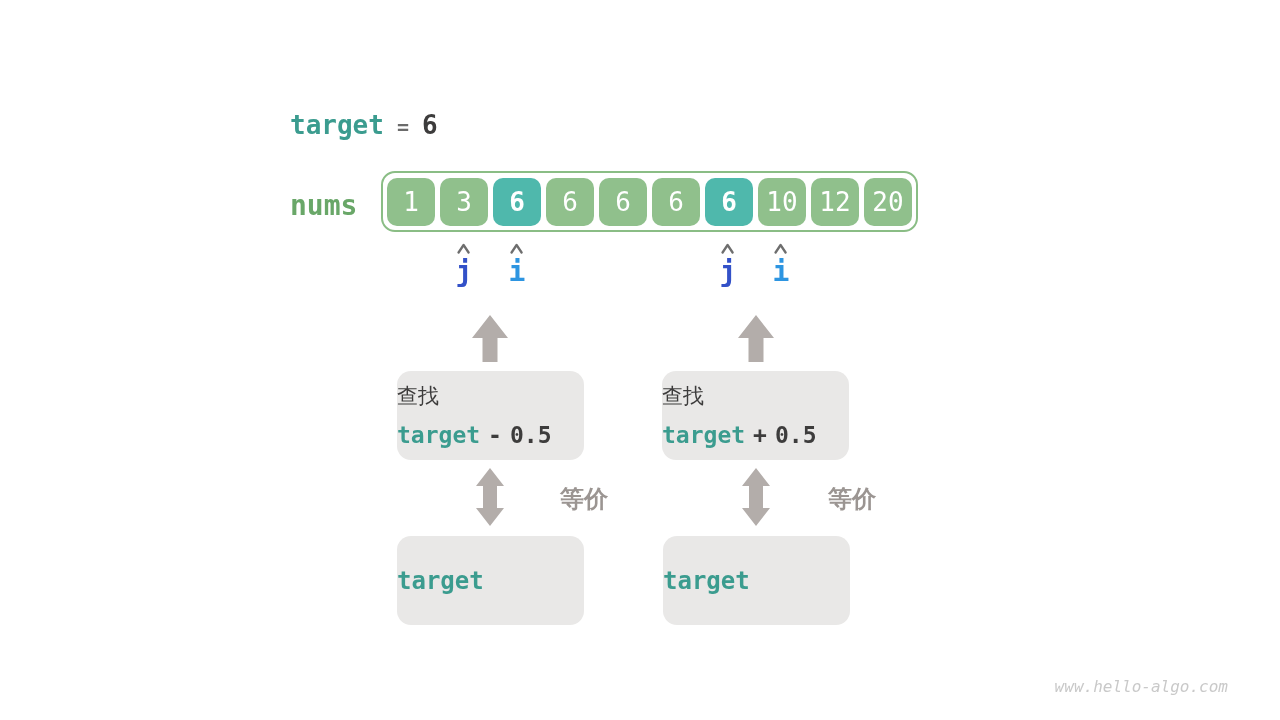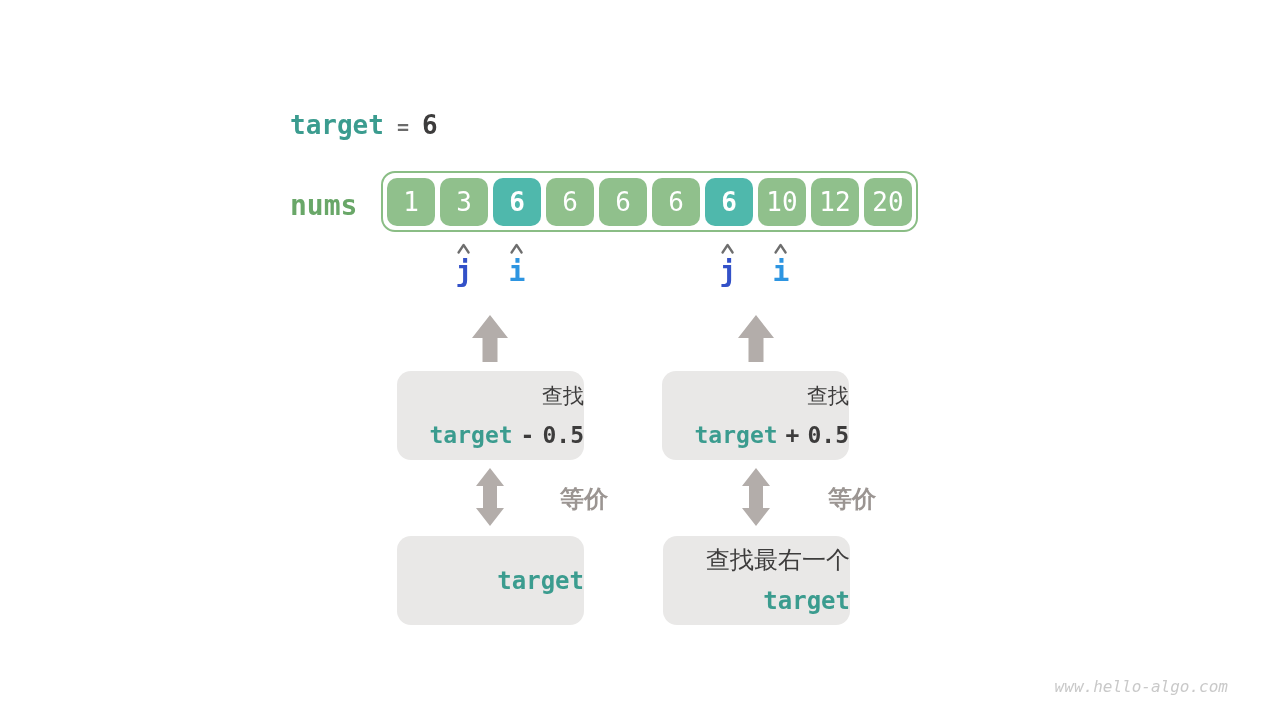--- a/index.html
+++ b/index.html
@@ -32,21 +32,21 @@
   .pg .letter.j{color:var(--pointer-j);}
   .pg .letter.i{color:var(--pointer-i);}
   .pg1{left:464px;} .pg2{left:517px;} .pg3{left:728px;} .pg4{left:781px;}
 
   
   .arrow-up{position:absolute;top:315px;transform:translateX(-50%);}
   .arrow-up-1{left:490px;} .arrow-up-2{left:756px;}
 
   
   .box{position:absolute;width:187px;height:89px;border-radius:14px;background:var(--box-bg);
-       display:flex;flex-direction:column;align-items:flex-end;justify-content:center;gap:12px;}
+       display:flex;flex-direction:column;align-items:flex-start;justify-content:center;gap:12px;}
   .box-search-1{left:397px;top:371px;} .box-search-2{left:662px;top:371px;}
   .box-result-1{left:397px;top:536px;} .box-result-2{left:663px;top:536px;}
   .box .cn-small{font-size:21px;color:var(--dark-text);line-height:1.25;}
   .box .cn-big{font-size:24px;color:var(--dark-text);line-height:1.2;}
   .expr{display:flex;align-items:baseline;gap:8px;font-family:"DejaVu Sans Mono","Liberation Mono",monospace;
         font-size:23px;font-weight:bold;}
   .expr .teal{color:var(--teal-text);} .expr .dark{color:var(--dark-text);}
   .result-var{font-family:"DejaVu Sans Mono","Liberation Mono",monospace;font-size:24px;font-weight:bold;
               color:var(--teal-text);}
 
@@ -139,19 +139,18 @@
   <svg class="equiv-arrow equiv-arrow-2" width="28" height="58" viewBox="0 0 28 58">
       <polygon points="14,0 28,18 21,18 21,40 28,40 14,58 0,40 7,40 7,18 0,18" style="fill:var(--arrow-gray)"></polygon>
     </svg>
   <div class="equiv-label equiv-label-1">等价</div>
   <div class="equiv-label equiv-label-2">等价</div>
 
   <div class="box box-result-1">
     <div class="result-var">target</div>
   </div>
   <div class="box box-result-2">
-    <div class="cn-big">查找最右一个</div>
     <div class="result-var">target</div>
   </div>
 
   <div class="watermark mono">www.hello-algo.com</div>
 
 </div>
 
 </body></html>

